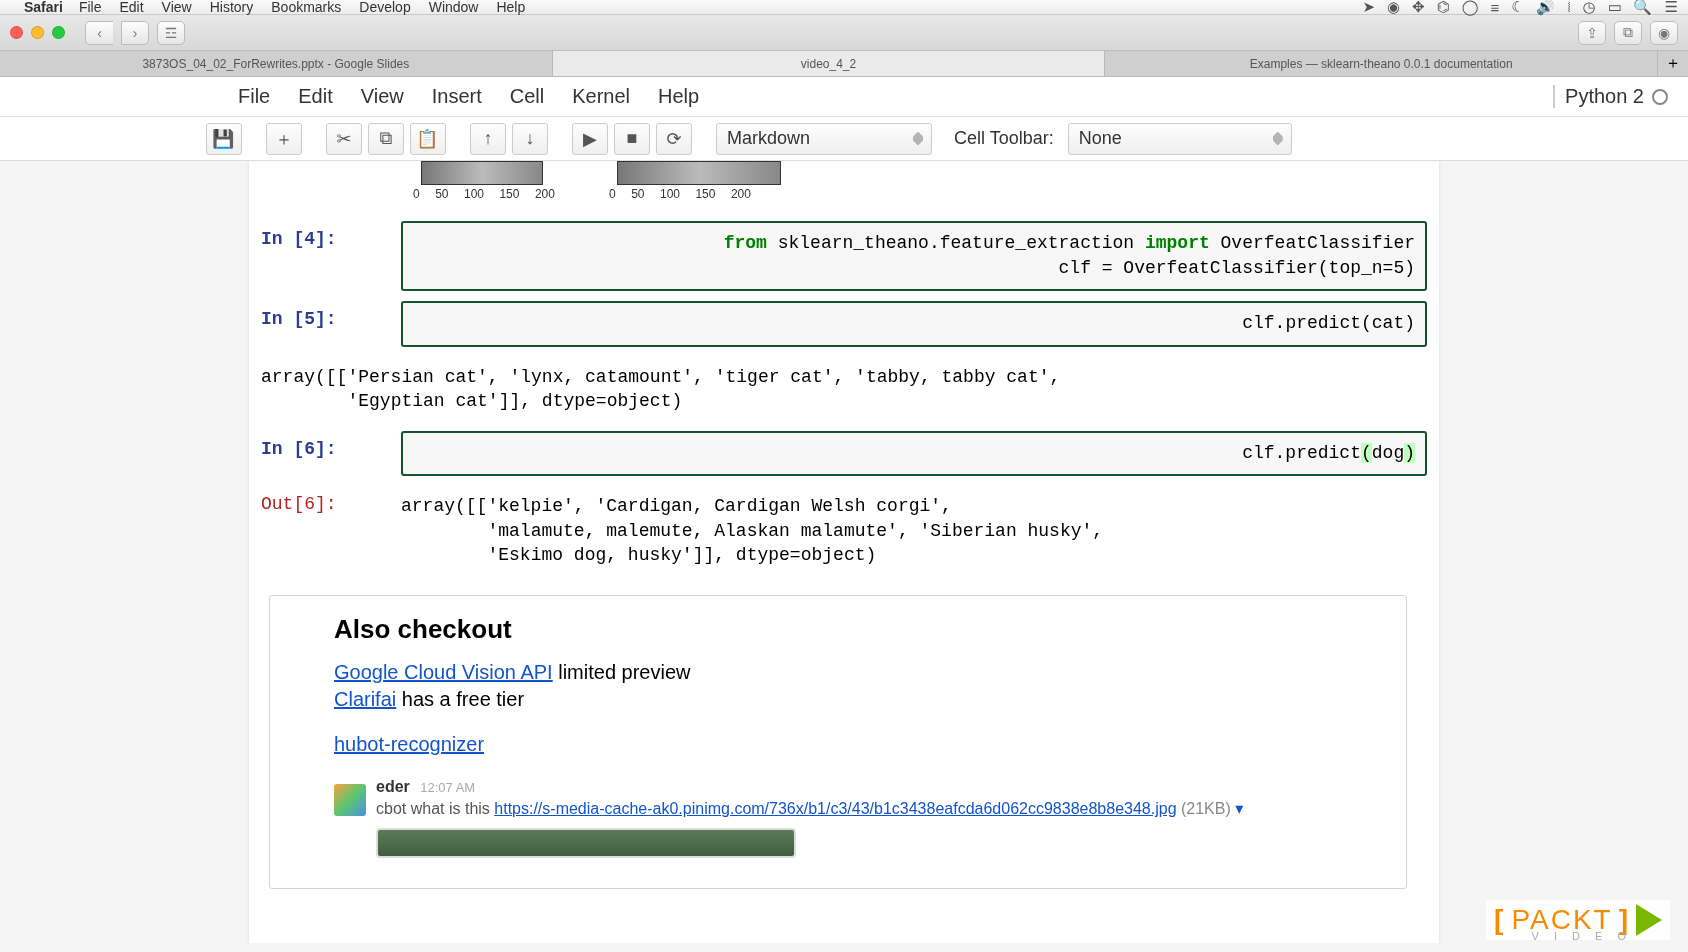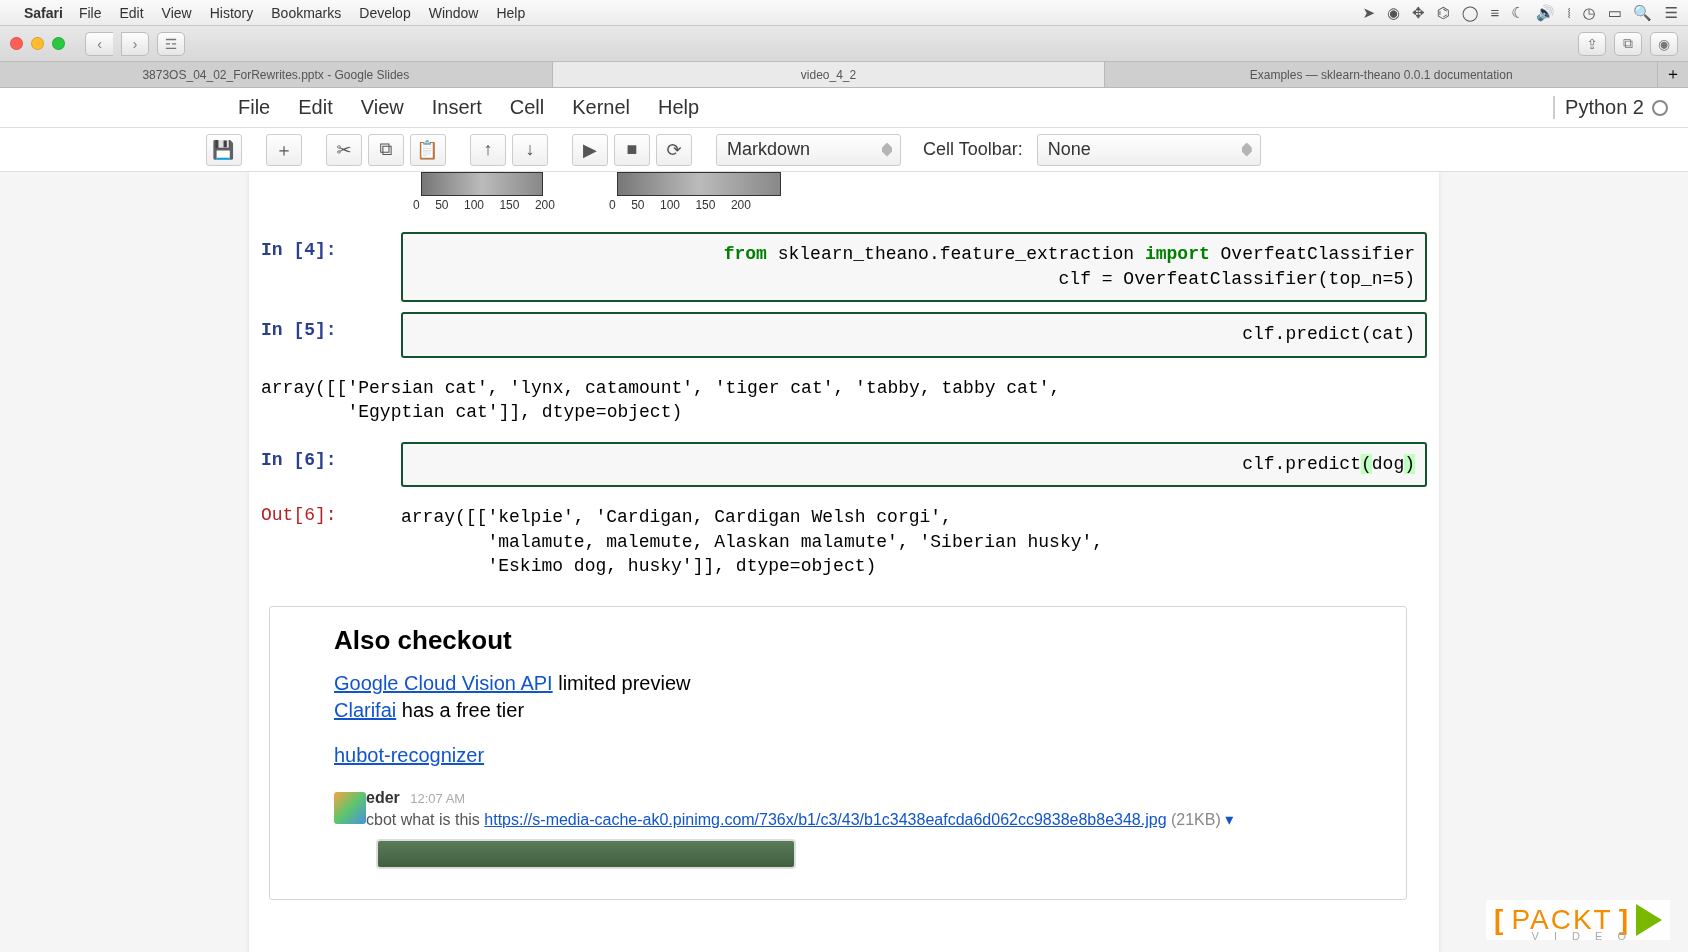--- a/index.html
+++ b/index.html
@@ -1,19 +1,19 @@
 <!DOCTYPE html>
 <html><head>
 <meta charset="utf-8">
 <style>
 * { margin: 0; padding: 0; box-sizing: border-box; }
 body { font-family: -apple-system, "Helvetica Neue", sans-serif; background: #f5f5f5; width: 1688px; height: 952px; overflow: hidden; }
 
 
-.mac-menubar { height: 26px; background: linear-gradient(#fafafa, #ececec); border-bottom: 1px solid #c8c8c8; display: flex; align-items: center; padding: 0 10px; font-size: 14px; color: #333; }
+.mac-menubar { height: 15px; background: linear-gradient(#fafafa, #ececec); border-bottom: 1px solid #c8c8c8; display: flex; align-items: center; padding: 0 10px; font-size: 14px; color: #333; }
 .mac-menubar .apple { margin-right: 14px; font-size: 16px; }
 .mac-menubar .app-name { font-weight: bold; margin-right: 16px; }
 .mac-menubar .menu-item { margin-right: 18px; }
 .mac-menubar .right { margin-left: auto; display: flex; align-items: center; gap: 12px; color: #555; font-size: 15px; }
 .mac-menubar .right span { display: inline-block; }
 
 
 .safari-chrome { height: 36px; background: linear-gradient(#e8e8e8, #d8d8d8); border-bottom: 1px solid #bcbcbc; display: flex; align-items: center; padding: 0 10px; gap: 8px; }
 .traffic { display: flex; gap: 8px; margin-right: 12px; }
 .traffic .dot { width: 13px; height: 13px; border-radius: 50%; border: 1px solid rgba(0,0,0,0.15); }
@@ -66,21 +66,21 @@
 .code-input { border: 2px solid #14532d; background: #f7f7f7; padding: 8px 10px; font-family: "Menlo", "Courier New", monospace; font-size: 18px; line-height: 1.4; white-space: pre-wrap; border-radius: 3px; text-align: right; }
 .code-input .kw { color: #008000; font-weight: bold; }
 .code-input .paren-match { background: #c0ffc0; }
 .text-output { padding: 8px 10px 8px 0; font-family: "Menlo", "Courier New", monospace; font-size: 18px; line-height: 1.35; white-space: pre-wrap; }
 
 
 .md-cell { border: 1px solid #d4d4d4; border-radius: 3px; margin: 20px 20px 0 8px; padding: 18px 18px 30px 64px; }
 .md-cell h2 { font-size: 26px; font-weight: bold; margin-bottom: 14px; }
 .md-cell p { font-size: 20px; line-height: 1.35; }
 .md-cell a { color: #1155cc; text-decoration: underline; }
-.md-cell .chat-row { display: flex; align-items: flex-start; margin-top: 20px; }
+.md-cell .chat-row { display: flex; align-items: center; gap: 10px; margin-top: 20px; }
 .md-cell .avatar { width: 32px; height: 32px; background: linear-gradient(135deg,#f7a440,#5cc56f,#4a90e2); border-radius: 3px; margin-top: 3px; }
 .md-cell .chat-text { font-size: 16px; }
 .md-cell .chat-name { font-weight: bold; color: #333; }
 .md-cell .chat-time { color: #aaa; font-size: 13px; margin-left: 6px; }
 .md-cell .chat-msg { color: #555; margin-top: 3px; }
 .md-cell .chat-msg a { color: #1155cc; }
 .md-cell .chat-meta { color: #888; }
 .md-cell .chat-img { width: 420px; height: 30px; background: linear-gradient(#5a7a5a,#3f5f3f); border: 2px solid #ddd; border-radius: 4px; margin-top: 10px; margin-left: 42px; }
 
 
@@ -168,21 +168,21 @@
   <div class="tbtn">⧉</div>
   <div class="tbtn">📋</div>
   <div class="tdiv"></div>
   <div class="tbtn">↑</div>
   <div class="tbtn">↓</div>
   <div class="tdiv"></div>
   <div class="tbtn">▶</div>
   <div class="tbtn">■</div>
   <div class="tbtn">⟳</div>
   <div class="tdiv"></div>
-  <div class="tsel" style="width:185px;">
+  <div class="tsel" style="width:216px;">
       <span>Markdown</span>
     </div>
   <span class="tlabel">Cell Toolbar:</span>
   <div class="tsel" style="width:224px;">
       <span>None</span>
     </div>
 </div>
 
 <div class="nb-body">
   <div class="nb-page">

